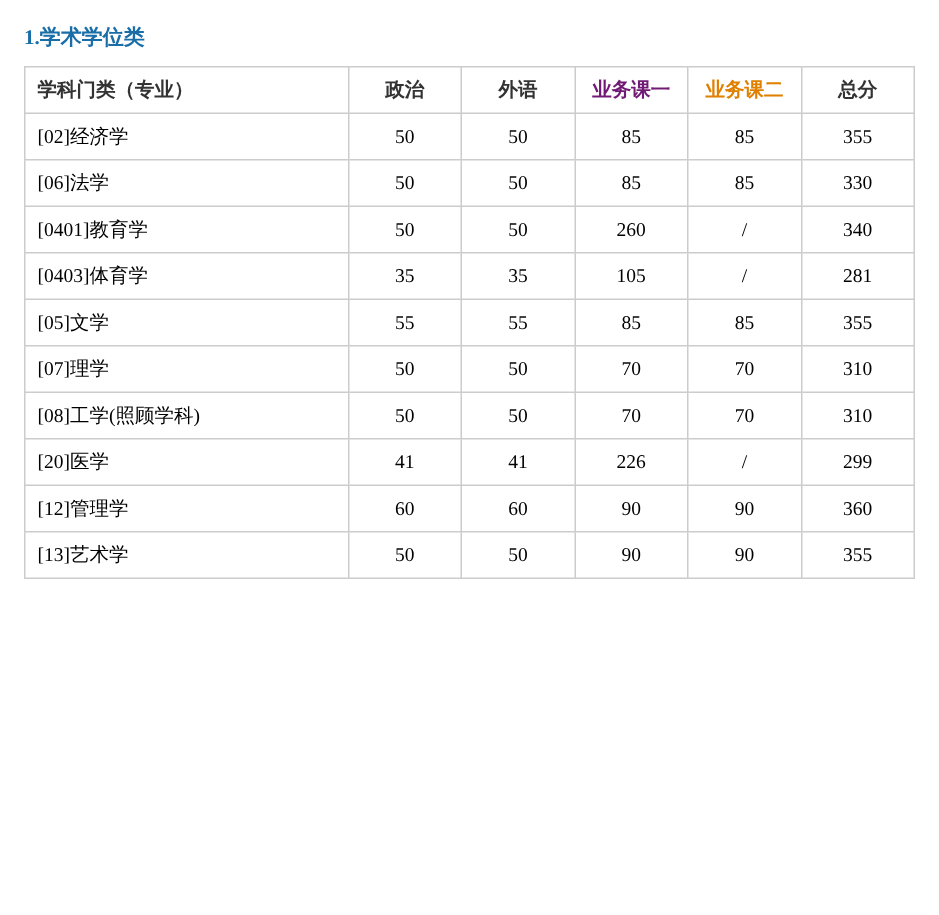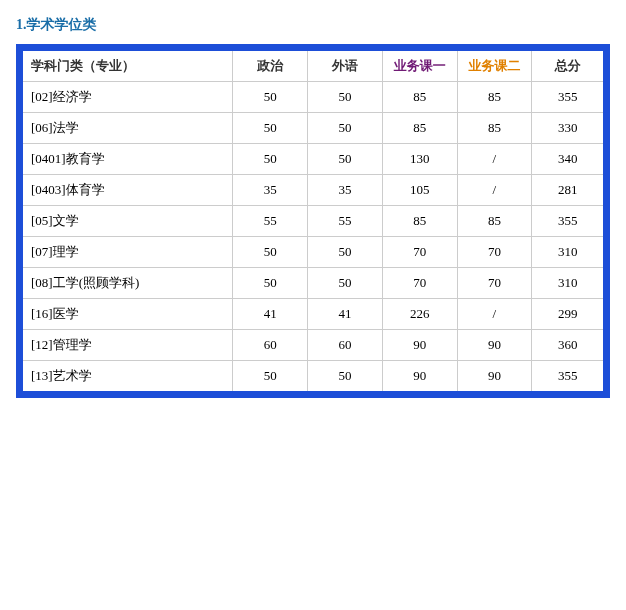--- a/index.html
+++ b/index.html
@@ -17,21 +17,21 @@
     }
     .section-title {
       color: #1a6ea8;
       font-size: 14px;
       margin-bottom: 10px;
       font-weight: bold;
     }
     .data-table {
       width: 100%;
       border-collapse: collapse;
-      border: 7px solid #1d4ed8;
+      border: 1px solid #1d4ed8;
     }
     .data-table th,
     .data-table td {
       border: 1px solid #ccc;
       padding: 6px 8px;
       text-align: center;
       vertical-align: middle;
     }
     .data-table th {
       background: #fff;
@@ -86,21 +86,21 @@
         <td>50</td>
         <td>50</td>
         <td>85</td>
         <td>85</td>
         <td>330</td>
       </tr>
       <tr>
         <td>[0401]教育学</td>
         <td>50</td>
         <td>50</td>
-        <td>130</td>
+        <td>260</td>
         <td>/</td>
         <td>340</td>
       </tr>
       <tr>
         <td>[0403]体育学</td>
         <td>35</td>
         <td>35</td>
         <td>105</td>
         <td>/</td>
         <td>281</td>
@@ -123,21 +123,21 @@
       </tr>
       <tr>
         <td>[08]工学(照顾学科)</td>
         <td>50</td>
         <td>50</td>
         <td>70</td>
         <td>70</td>
         <td>310</td>
       </tr>
       <tr>
-        <td>[16]医学</td>
+        <td>[20]医学</td>
         <td>41</td>
         <td>41</td>
         <td>226</td>
         <td>/</td>
         <td>299</td>
       </tr>
       <tr>
         <td>[12]管理学</td>
         <td>60</td>
         <td>60</td>

